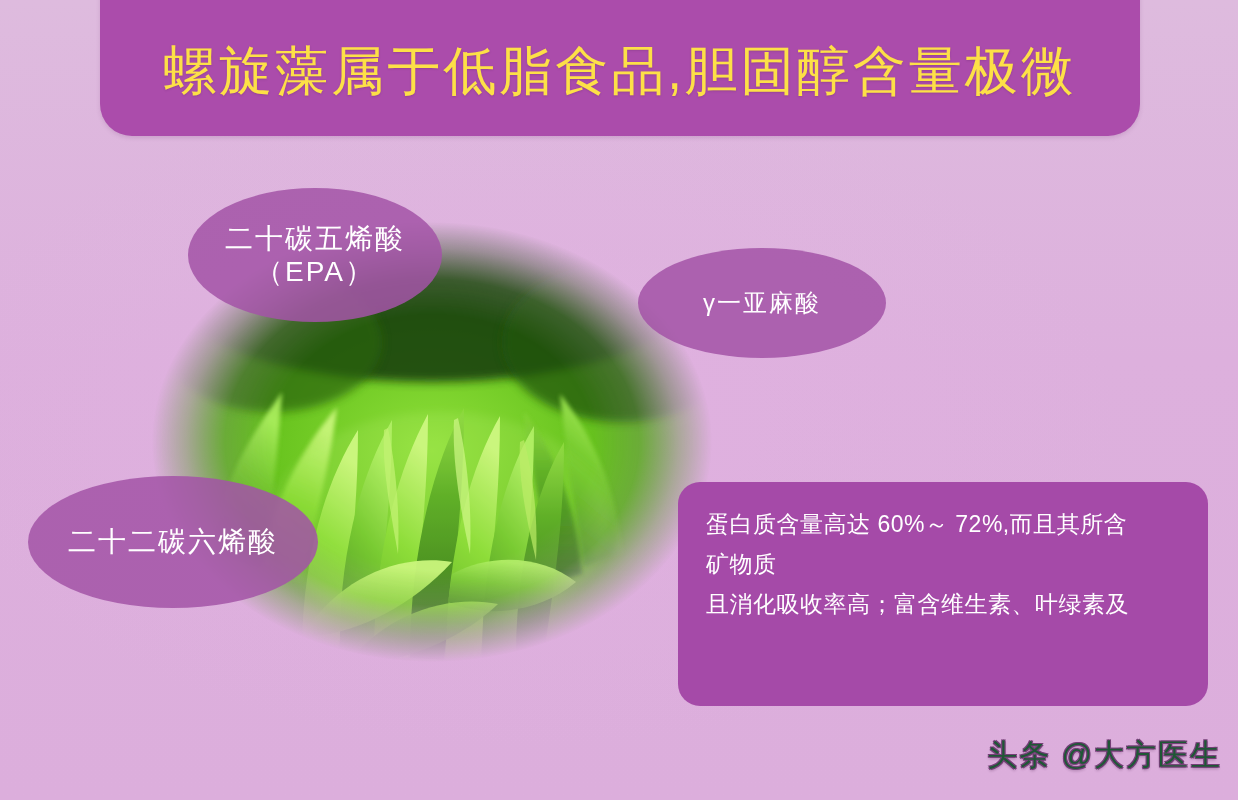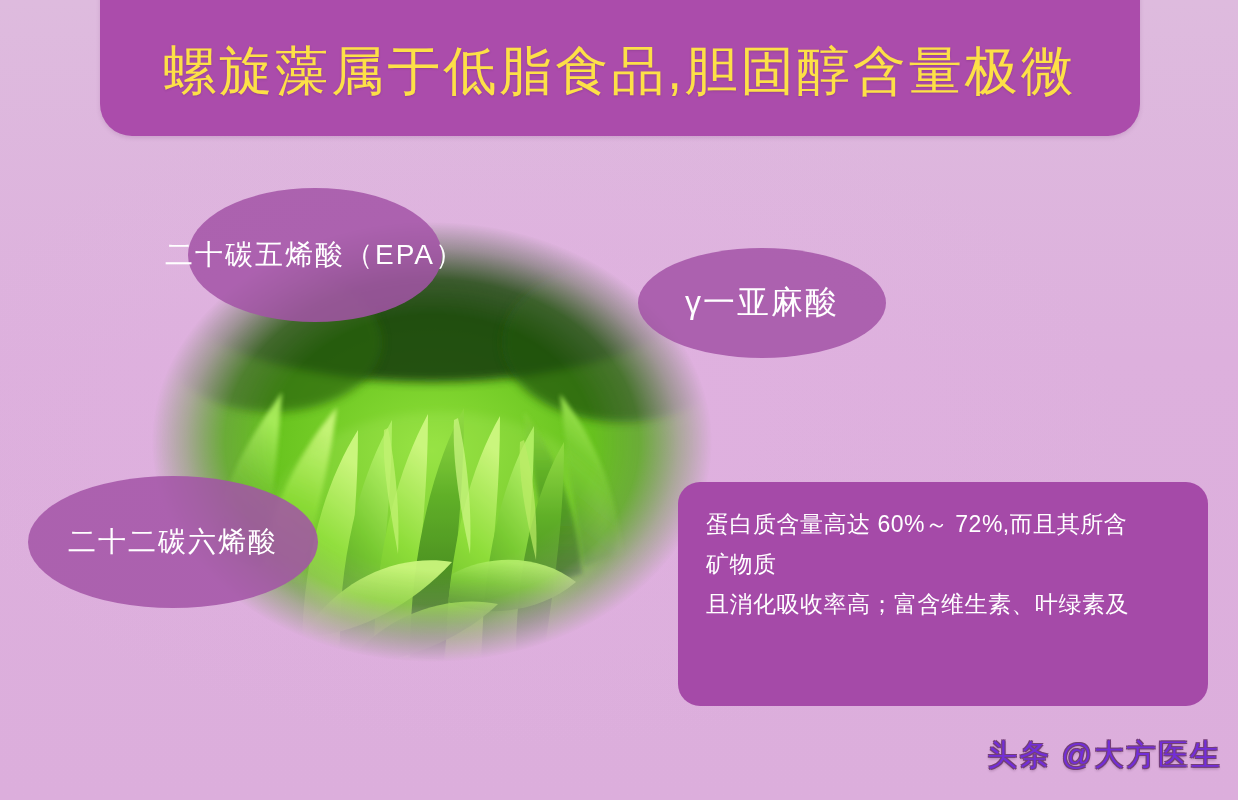--- a/index.html
+++ b/index.html
@@ -73,36 +73,37 @@
     mask-image: radial-gradient(ellipse 50% 50% at 50% 50%, #000 58%, rgba(0,0,0,0.85) 74%, rgba(0,0,0,0.35) 88%, rgba(0,0,0,0) 100%);
   }
   .photo-ellipse svg { display: block; width: 100%; height: 100%; }
 
   
   .label-ellipse {
     position: absolute;
     border-radius: 50%;
     background: rgba(163,84,166,0.86);
     display: flex;
+    flex-direction: column;
     align-items: center;
     justify-content: center;
     color: #ffffff;
     text-align: center;
     line-height: 1.18;
     letter-spacing: 2px;
   }
   .label-ellipse .ln { display: block; white-space: nowrap; }
 
   #label-epa {
     left: 188px; top: 188px; width: 254px; height: 134px;
     font-size: 28px;
   }
   #label-gla {
     left: 638px; top: 248px; width: 248px; height: 110px;
-    font-size: 32px;
+    font-size: 24px;
   }
   #label-dha {
     left: 28px; top: 476px; width: 290px; height: 132px;
     font-size: 28px;
     gap: 8px;
   }
 
   
   .info-box {
     position: absolute;
@@ -121,21 +122,21 @@
     line-height: 40px;
     letter-spacing: 0.5px;
     white-space: nowrap;
   }
 
   
   .watermark {
     position: absolute;
     right: 16px;
     bottom: 24px;
-    color: #6d28d9;
+    color: #14532d;
     font-size: 30px;
     letter-spacing: 2px;
     text-shadow:
       -1px -1px 0 #6f3a72, 1px -1px 0 #6f3a72,
       -1px  1px 0 #6f3a72, 1px  1px 0 #6f3a72,
        0    2px 3px rgba(80,40,82,0.45);
     opacity: 0.95;
     white-space: nowrap;
   }
 </style>

